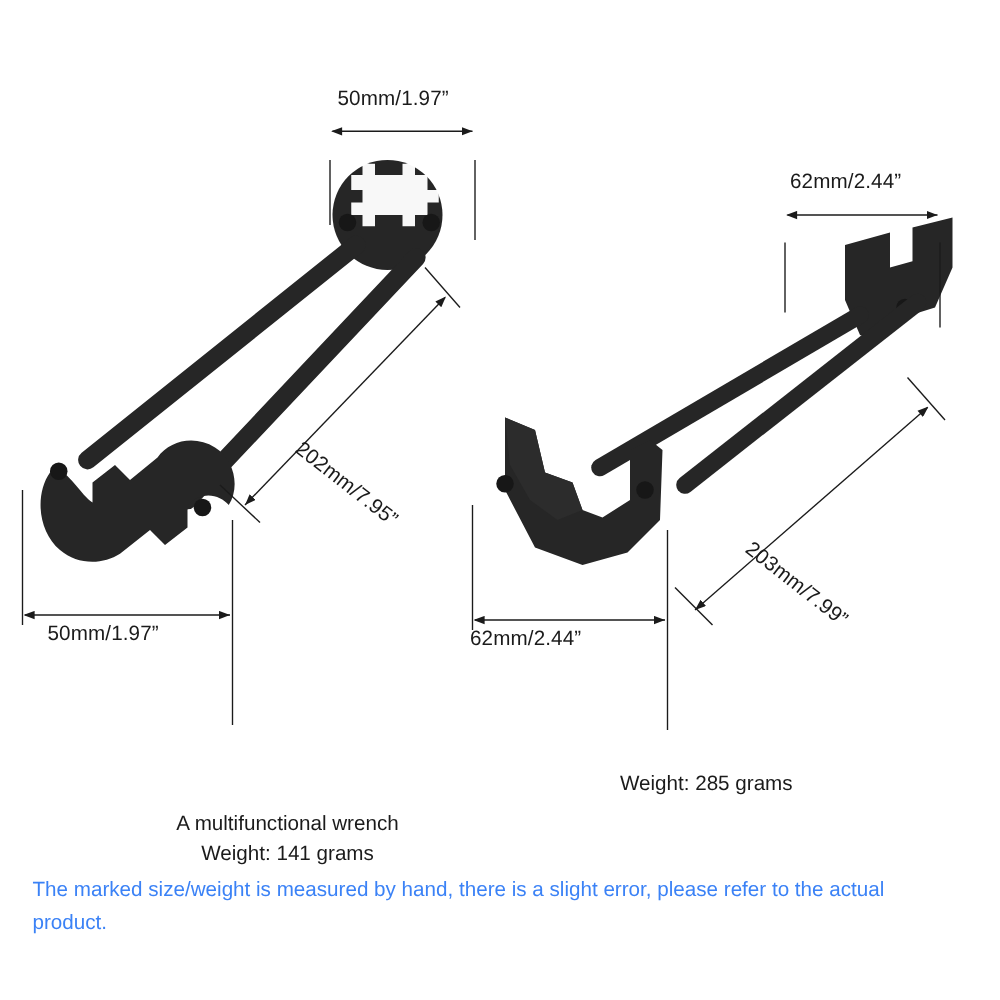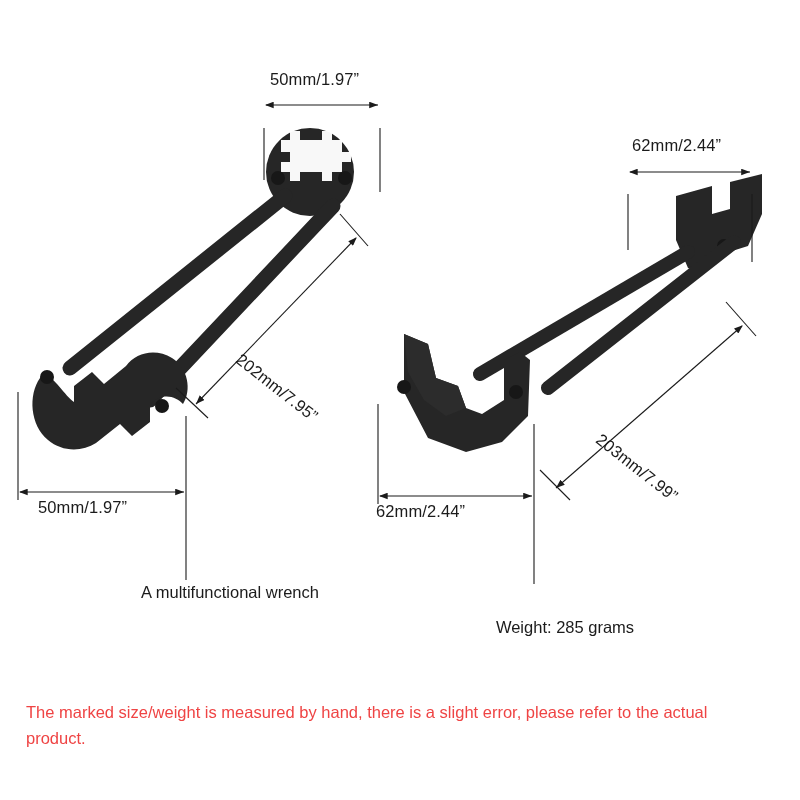--- a/index.html
+++ b/index.html
@@ -42,21 +42,21 @@
     line-height: 1.45;
     white-space: nowrap;
   }
   .footnote {
     position: absolute;
     left: 26px;
     top: 700px;
     width: 740px;
     font-size: 16.5px;
     line-height: 1.55;
-    color: #ef4444;
+    color: #3b82f6;
   }
   .rot-a {
     transform: rotate(38deg);
     transform-origin: left top;
   }
   .rot-b {
     transform: rotate(38deg);
     transform-origin: left top;
   }
 </style>
@@ -186,22 +186,23 @@
   <div class="dim-label rot-a" style="left:244px; top:350px;">202mm/7.95”</div>
 
   <div class="dim-label" style="left:38px; top:498px;">50mm/1.97”</div>
 
   <div class="dim-label" style="left:632px; top:136px;">62mm/2.44”</div>
 
   <div class="dim-label rot-b" style="left:604px; top:430px;">203mm/7.99”</div>
 
   <div class="dim-label" style="left:376px; top:502px;">62mm/2.44”</div>
 
-  <div class="caption" style="left:60px; top:581px; width:340px;">
+  <div class="caption" style="left:60px; top:648px; width:340px;">
     <div>A multifunctional wrench</div>
+    <div>Weight: 141 grams</div>
   </div>
 
   <div class="caption" style="left:382px; top:616px; width:366px;">
     <div>Weight: 285 grams</div>
   </div>
 
   <div class="footnote">The marked size/weight is measured by hand, there is a slight error, please refer to the actual product.</div>
 
 </div>
 

